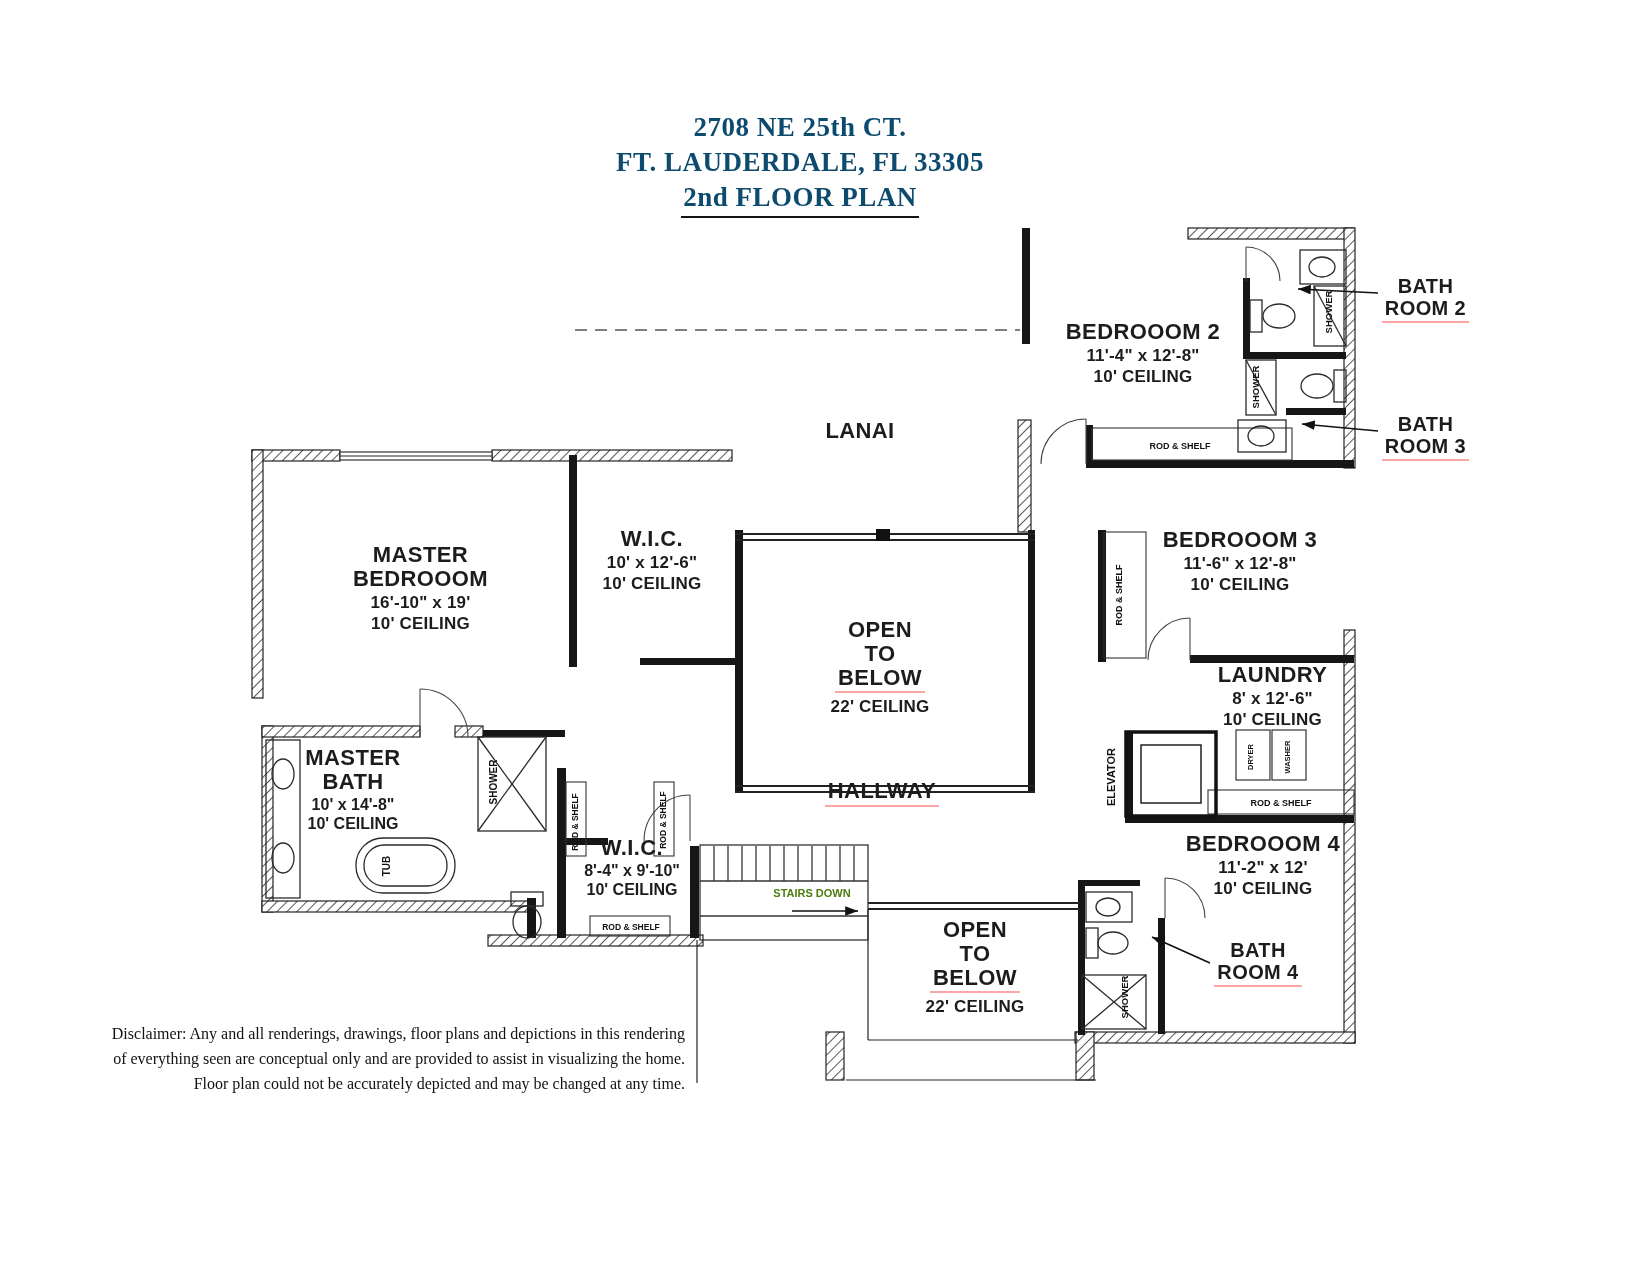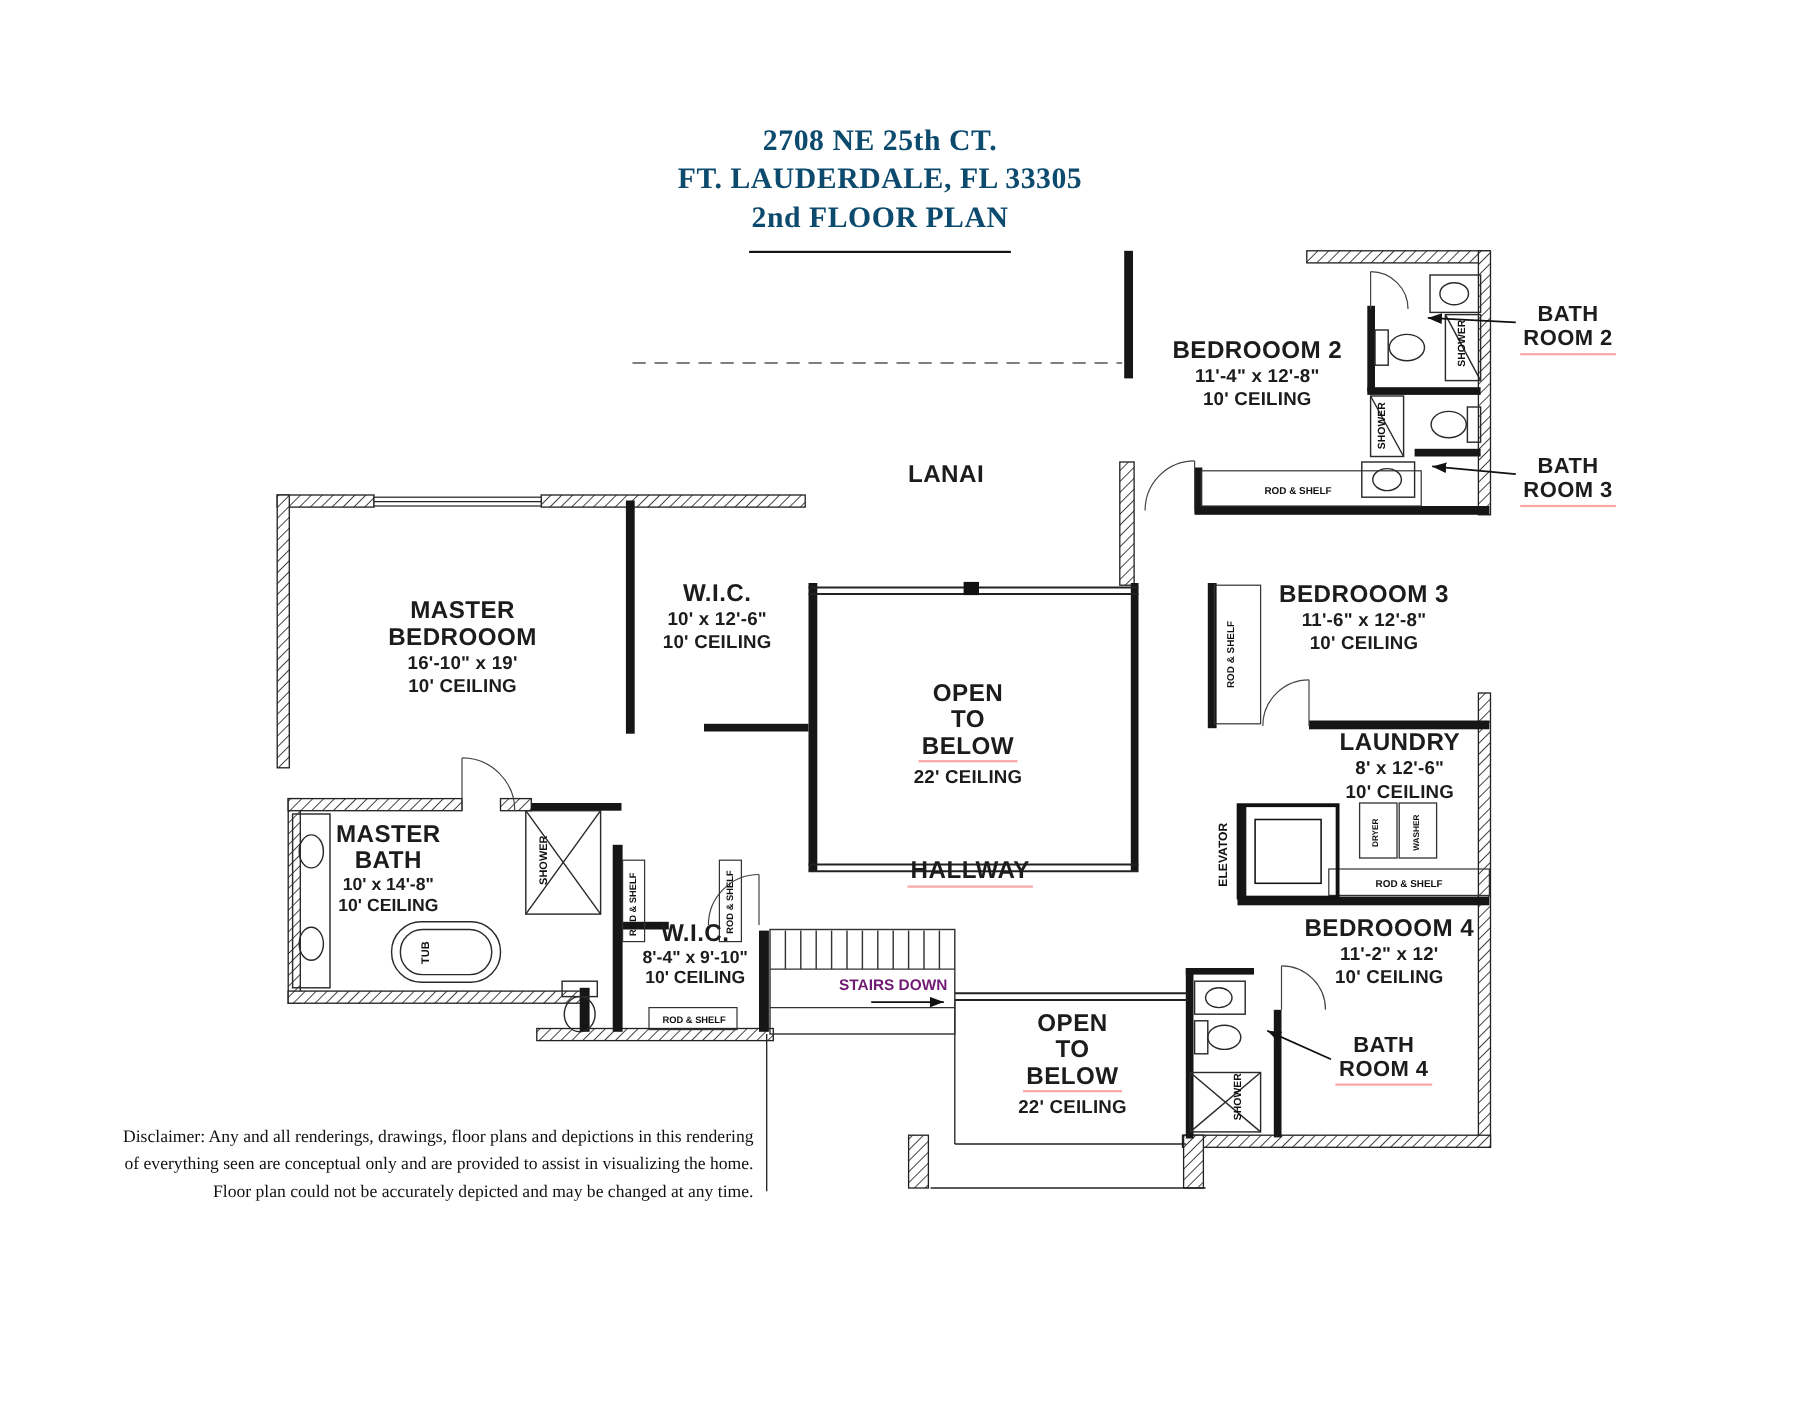--- a/index.html
+++ b/index.html
@@ -4,30 +4,30 @@
 <style>
   * { margin:0; padding:0; box-sizing:border-box; }
   html,body { background:#ffffff; }
   body { width:1650px; height:1275px; font-family:"Liberation Sans",sans-serif; }
   .page { position:relative; width:1650px; height:1275px; background:#fff; overflow:hidden; }
   .plan-svg { position:absolute; left:0; top:0; width:1650px; height:1275px; }
 
   .title-block { position:absolute; left:500px; top:110px; width:600px; text-align:center;
                  font-family:"Liberation Serif",serif; font-weight:bold; color:#0c4a6e; }
   .title-line { font-size:27px; line-height:1.3; letter-spacing:.5px; }
-  .title-underline span { display:inline-block; border-bottom:2.5px solid #141414; padding:0 2px 13px; }
+  .title-underline span { display:inline-block; border-bottom:2.5px solid #141414; padding:0 2px 1px; }
 
   .label { position:absolute; text-align:center; color:#1c1c1c; line-height:1.08; }
   .rname { font-weight:bold; font-size:22px; letter-spacing:.4px; }
   .rname-sm { font-weight:bold; font-size:20px; letter-spacing:.4px; }
   .rdims { font-weight:bold; font-size:17px; letter-spacing:.2px; margin-top:3px; }
   .rdims-sm { font-weight:bold; font-size:16px; margin-top:2px; }
   .underlined span { display:inline-block; border-bottom:2px solid #fca5a5; padding:0 3px 2px; }
   .gap-top { margin-top:5px; }
-  .stairs-label { position:absolute; font-weight:bold; font-size:14px; color:#701a75; text-align:center; }
+  .stairs-label { position:absolute; font-weight:bold; font-size:11px; color:#4d7c0f; text-align:center; }
 
   .disclaimer { position:absolute; left:25px; top:1022px; width:660px;
                 font-family:"Liberation Serif",serif; font-size:16px; color:#111;
                 line-height:1.55; text-align:right; }
 </style>
 </head>
 <body>
 
 <div class="page">
 
@@ -263,21 +263,21 @@
     <div class="rname">LANAI</div>
   </div>
 
   <div class="label" style="left:810px;top:618px;width:140px">
     <div class="rname">OPEN</div>
     <div class="rname">TO</div>
     <div class="rname underlined"><span>BELOW</span></div>
     <div class="rdims gap-top">22' CEILING</div>
   </div>
 
-  <div class="label" style="left:1028px;top:306px;width:230px">
+  <div class="label" style="left:1028px;top:320px;width:230px">
     <div class="rname">BEDROOOM 2</div>
     <div class="rdims">11'-4" x 12'-8"</div>
     <div class="rdims">10' CEILING</div>
   </div>
 
   <div class="label" style="left:1378px;top:276px;width:95px">
     <div class="rname-sm">BATH</div>
     <div class="rname-sm underlined"><span>ROOM 2</span></div>
   </div>
 

